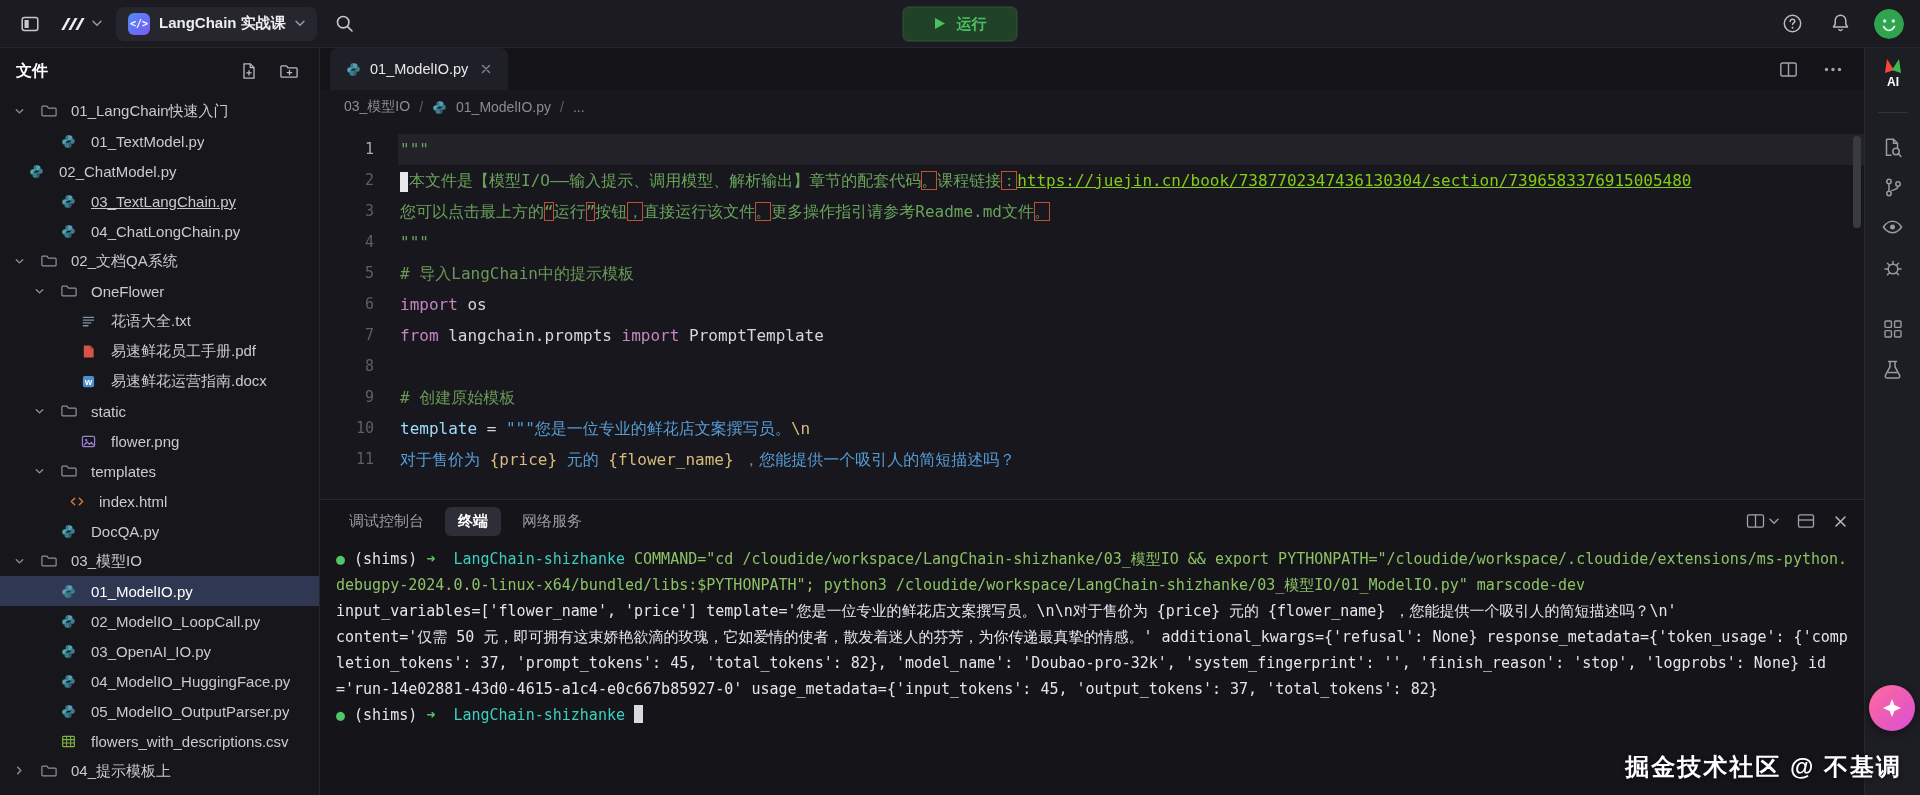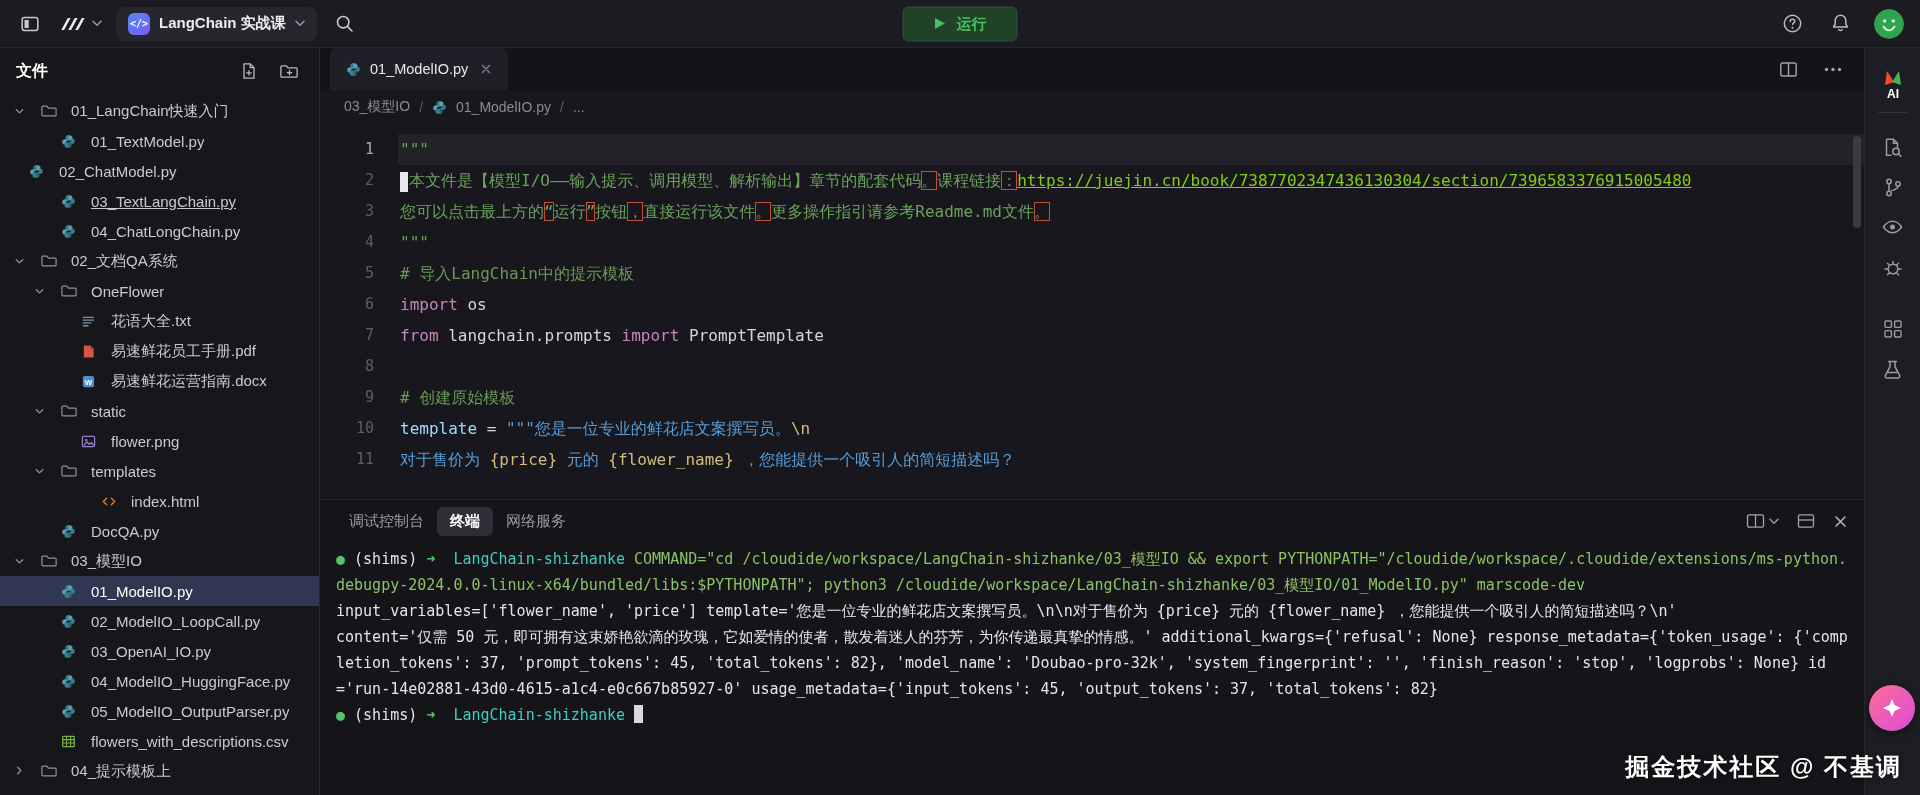--- a/index.html
+++ b/index.html
@@ -68,39 +68,39 @@
   .s-pl{color:#d6d6dc;}
   .s-var{color:#9cdcfe;}
   .s-str{color:#569cd6;}
   .s-esc,.s-ph{color:#d7ba7d;}
   .s-link{color:#84cc16;text-decoration:underline;}
   .s-box{box-shadow:inset 0 0 0 1px rgba(210,85,60,.9);}
   .vscroll{position:absolute;right:3px;top:12px;width:8px;height:92px;border-radius:4px;background:#3a3a45;}
 
   
   .panel{height:296px;flex:none;border-top:1px solid #2a2a32;background:#141419;display:flex;flex-direction:column;}
-  .panel-header{height:42px;flex:none;display:flex;align-items:center;gap:0;padding:0 16px;}
+  .panel-header{height:42px;flex:none;display:flex;align-items:center;gap:8px;padding:0 16px;}
   .ptab{padding:5px 13px;border-radius:6px;color:#9b9ba4;font-size:15px;cursor:pointer;}
   .ptab.active{background:#2e2e39;color:#ffffff;font-weight:600;}
   .panel-actions{margin-left:auto;display:flex;align-items:center;gap:18px;}
   .pa{display:flex;align-items:center;gap:4px;cursor:pointer;}
   .terminal{flex:1;overflow:hidden;padding:4px 16px 0 16px;
             font:15px/26px "DejaVu Sans Mono","Liberation Mono",monospace;color:#e4e4ea;}
   .t-line{white-space:pre-wrap;word-break:break-all;}
   .t-green{color:#53c467;}
   .t-white{color:#e4e4ea;}
   .t-cyan{color:#3ecfc0;}
   .t-cmd{color:#8cc265;}
   .t-out{color:#e4e4ea;}
   .t-cursor{display:inline-block;width:9px;height:18px;background:#d7dae0;vertical-align:-3px;}
 
   
   .right-strip{width:56px;flex:none;background:#1d1d24;border-left:1px solid #26262c;display:flex;flex-direction:column;
                align-items:center;padding-top:8px;}
-  .ai-box{width:42px;height:46px;display:flex;align-items:flex-end;justify-content:center;border-radius:8px;cursor:pointer;}
+  .ai-box{width:42px;height:46px;display:flex;align-items:flex-start;justify-content:center;border-radius:8px;cursor:pointer;}
   .strip-sep{width:30px;height:1px;background:#32323a;margin:10px 0 14px 0;}
   .strip-icon{height:40px;display:flex;align-items:center;justify-content:center;cursor:pointer;}
   .strip-gap{height:22px;}
 
   
   .float-badge{position:absolute;right:5px;bottom:64px;width:46px;height:46px;border-radius:50%;
                background:linear-gradient(135deg,#ff6a9b,#d94fd4);display:flex;align-items:center;justify-content:center;
                box-shadow:0 2px 10px rgba(0,0,0,.45);cursor:pointer;z-index:40;}
   .watermark{position:absolute;right:18px;bottom:12px;font-size:24px;font-weight:700;color:#ffffff;letter-spacing:2px;
              text-shadow:0 1px 4px rgba(0,0,0,.6);z-index:50;pointer-events:none;}
@@ -345,21 +345,21 @@
                 <path d="M2.5 4l3.5 3.5L9.5 4" fill="none" stroke="#8f8f99" stroke-width="1.5" stroke-linecap="round" stroke-linejoin="round"></path>
               </svg>
             </span>
             <span class="ficon">
               <svg width="16" height="16" viewBox="0 0 16 16">
                 <path d="M1.8 3.2h4.1l1.5 1.9h6.8c.5 0 .9.4.9.9v6c0 .5-.4.9-.9.9H1.8a.9.9 0 01-.9-.9V4.1c0-.5.4-.9.9-.9z" fill="none" stroke="#8f8f99" stroke-width="1.2"></path>
               </svg>
             </span>
             <span class="flabel">templates</span>
           </div>
-          <div class="tree-row" style="padding-left: 64px; margin-left: 8px;">
+          <div class="tree-row" style="padding-left: 40px;">
             <span class="chev"></span>
             <span class="ficon">
               <svg width="16" height="15" viewBox="0 0 16 16">
                 <path d="M5.5 4.5L2 8l3.5 3.5M10.5 4.5L14 8l-3.5 3.5" fill="none" stroke="#e07b39" stroke-width="1.5" stroke-linecap="round" stroke-linejoin="round"></path>
               </svg>
             </span>
             <span class="flabel">index.html</span>
           </div>
           <div class="tree-row" style="padding-left: 32px;">
             <span class="chev"></span>

